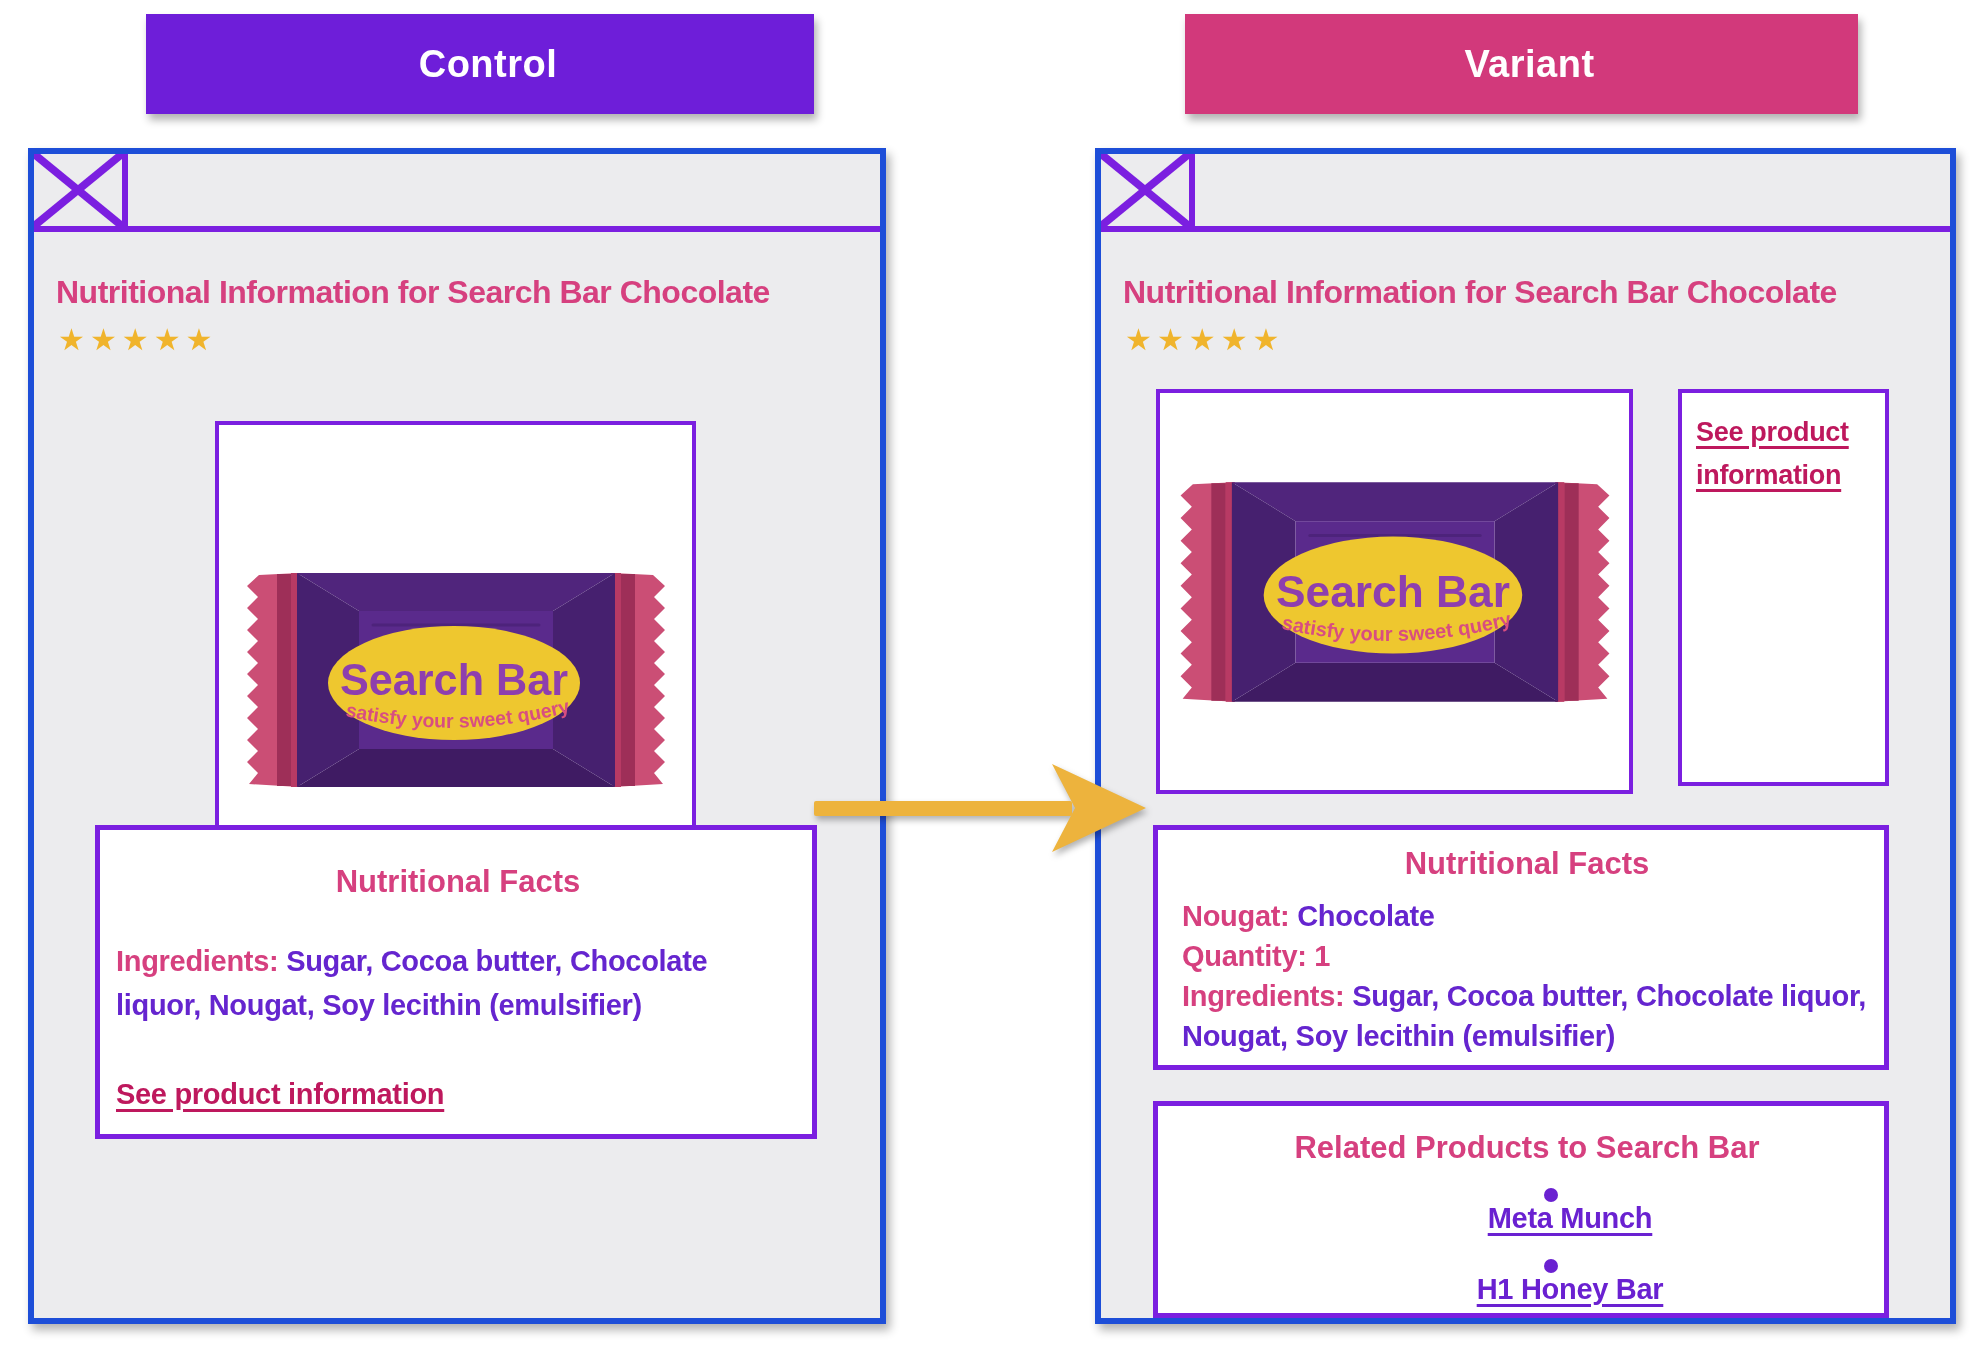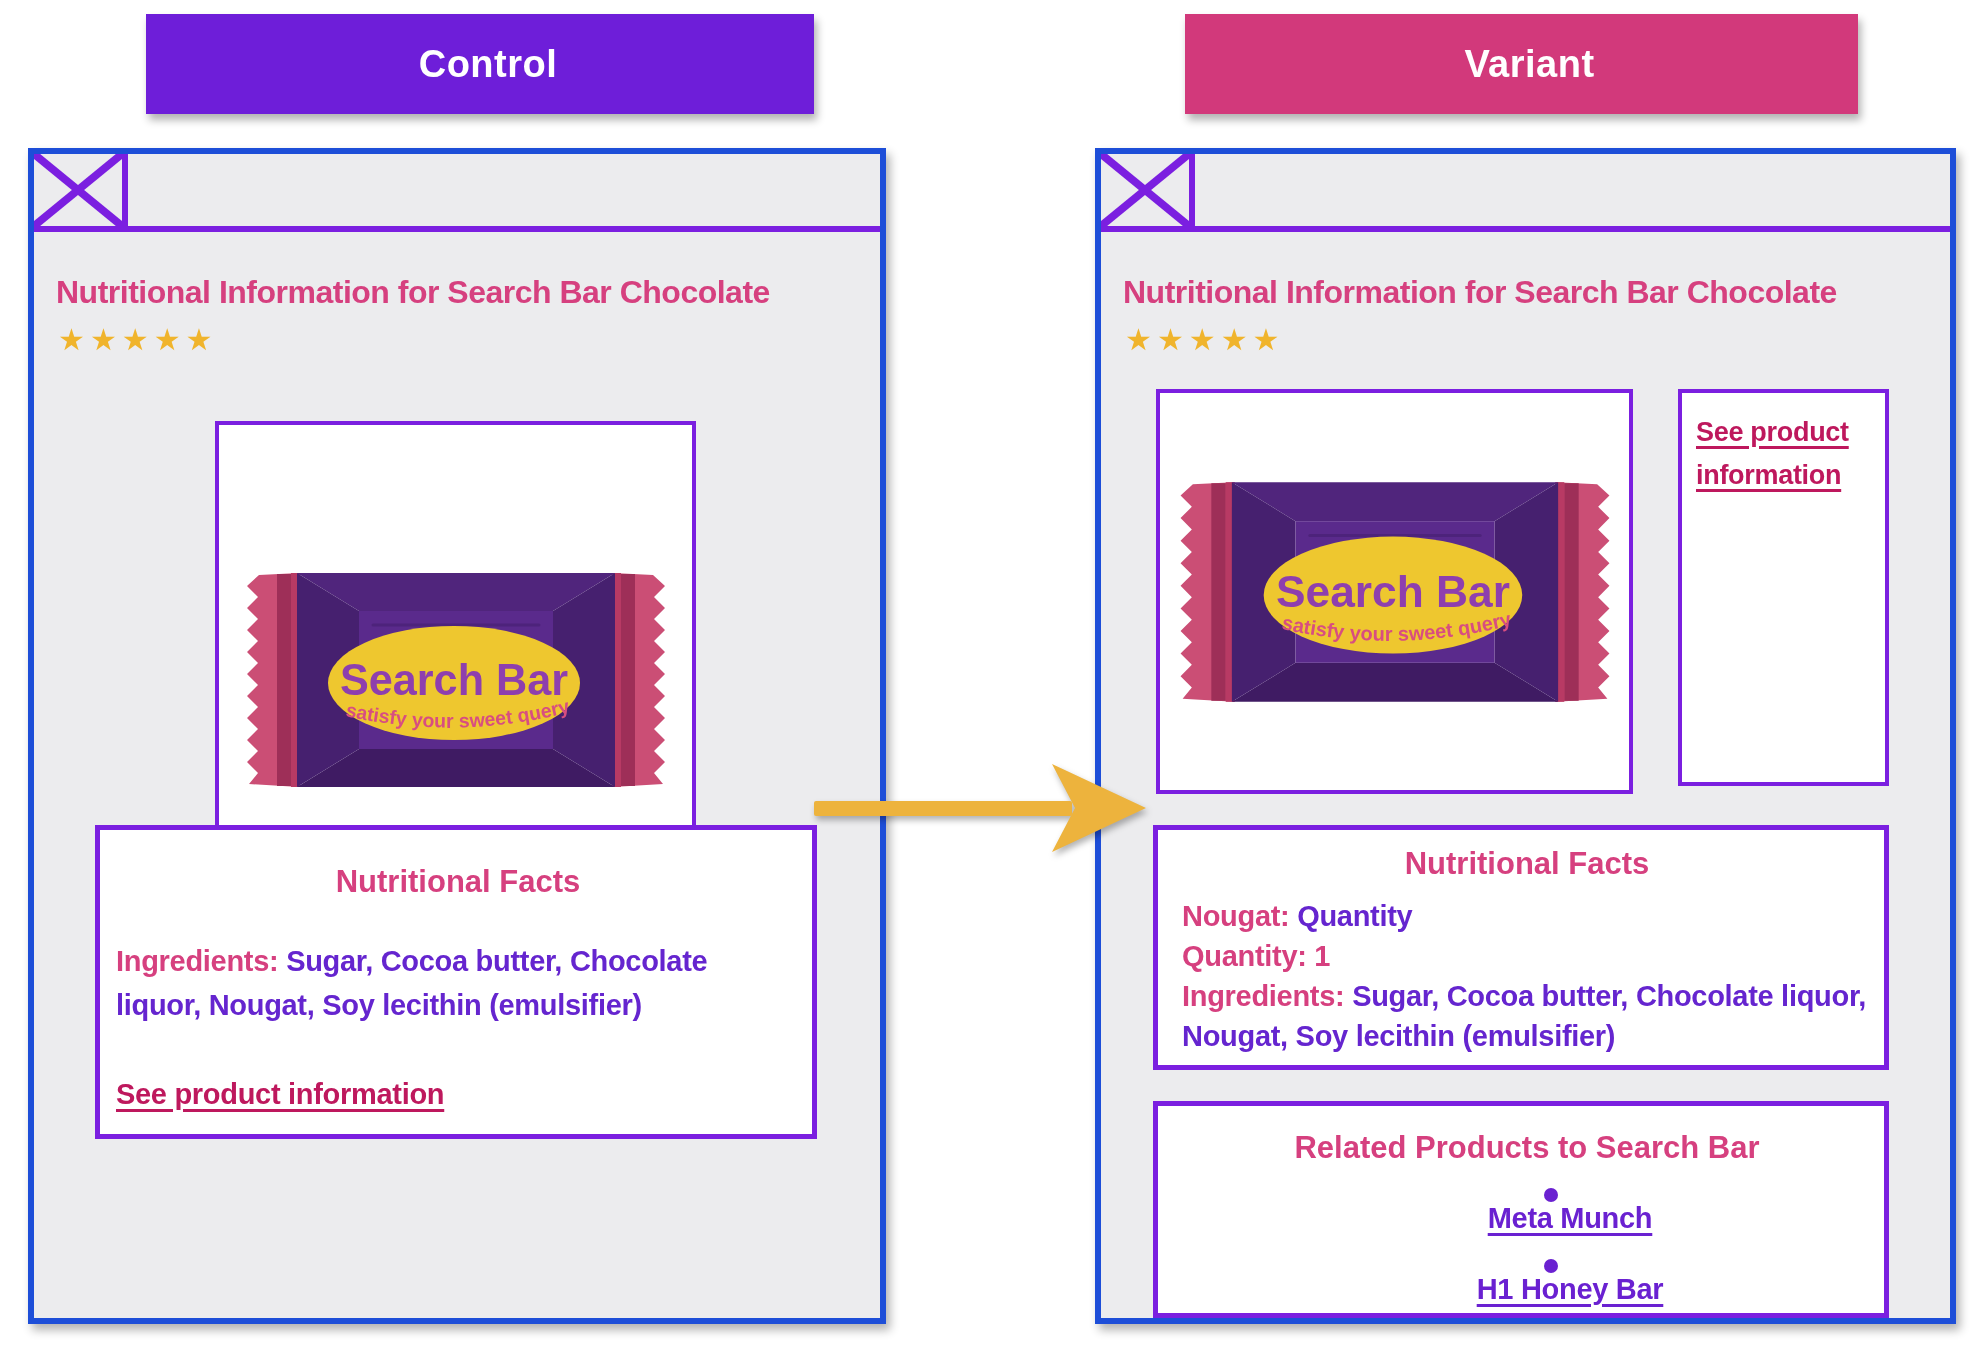--- a/index.html
+++ b/index.html
@@ -176,21 +176,21 @@
       </svg>
     </div>
 
     <div class="wirebox side-box">
       <a class="pink-link">See product information</a>
     </div>
 
     <div class="facts-box v-facts">
       <h2 class="box-heading">Nutritional Facts</h2>
       <div class="facts-text">
-        <p class="v-row"><span class="lbl-pink">Nougat:</span> <span class="val-purple">Quantity</span></p>
+        <p class="v-row"><span class="lbl-pink">Nougat:</span> <span class="val-purple">Chocolate</span></p>
         <p class="v-row"><span class="lbl-pink">Quantity:</span> <span class="val-pink">1</span></p>
         <p class="v-row"><span class="lbl-pink">Ingredients:</span> <span class="val-purple">Sugar, Cocoa butter, Chocolate liquor, Nougat, Soy lecithin (emulsifier)</span></p>
       </div>
     </div>
 
     <div class="related-box">
       <h2 class="box-heading">Related Products to Search Bar</h2>
       <ul class="related-list">
         <li>
           <span class="bullet"></span>

